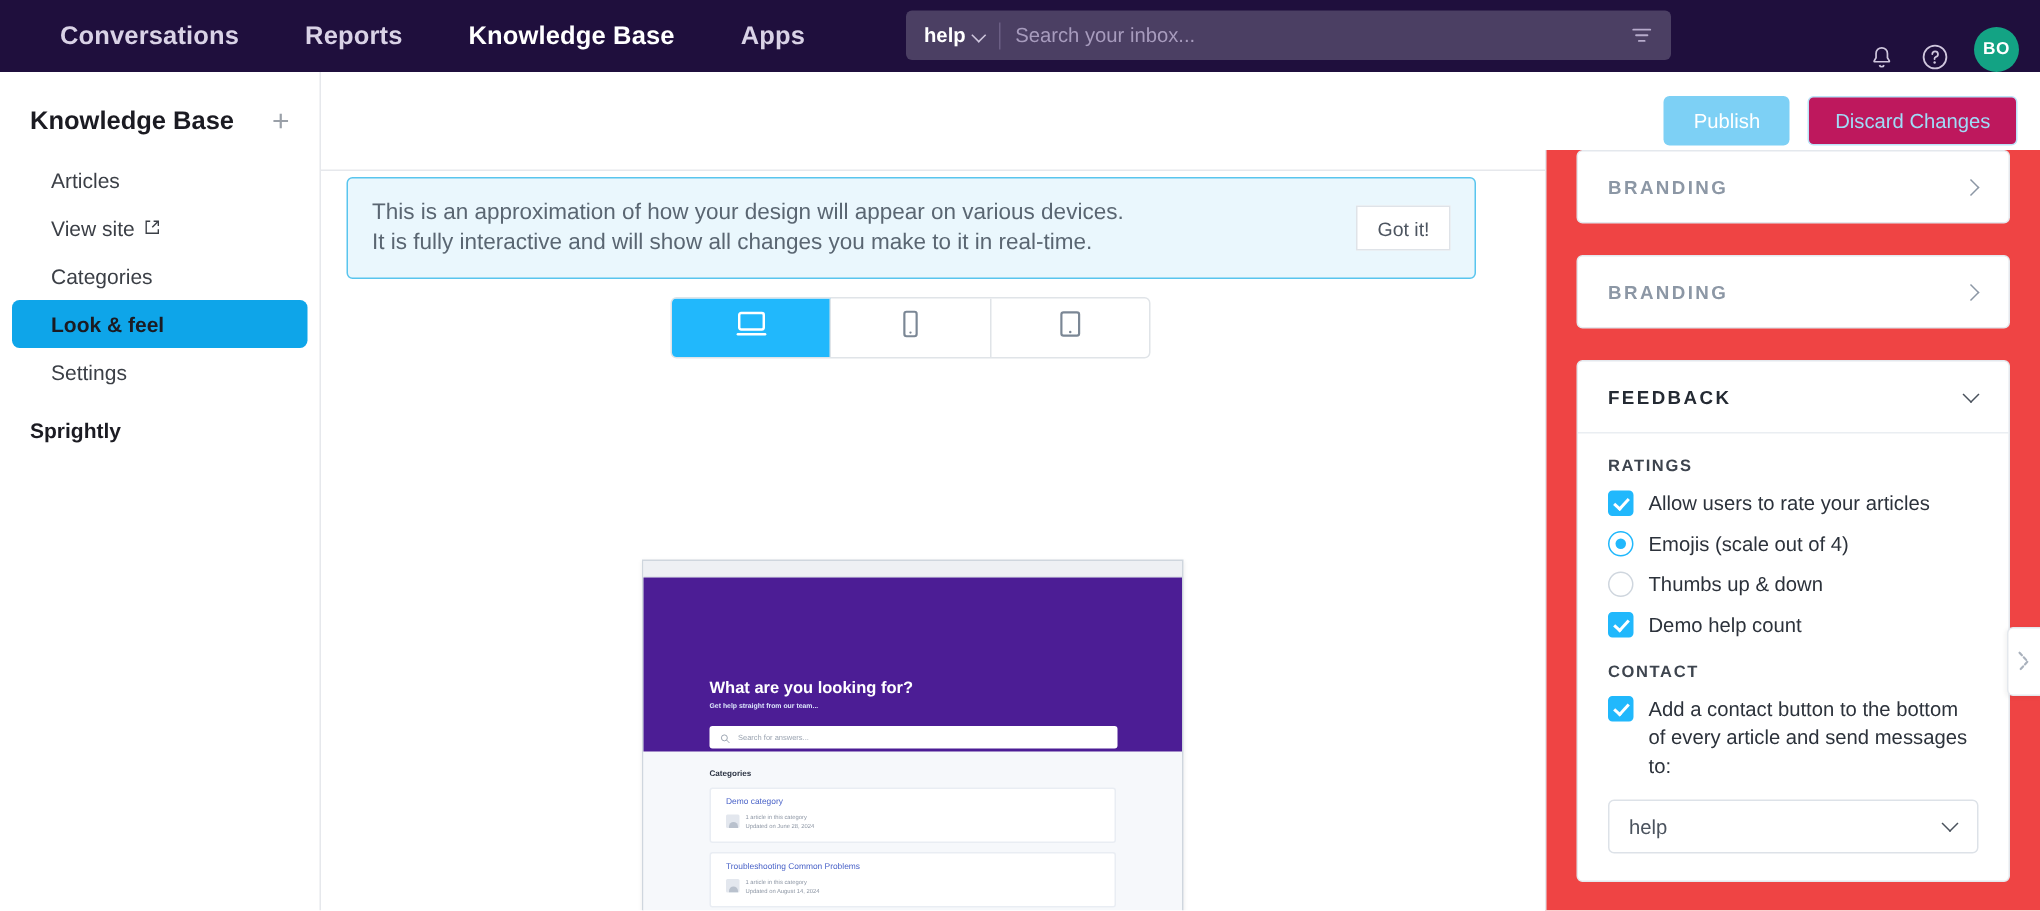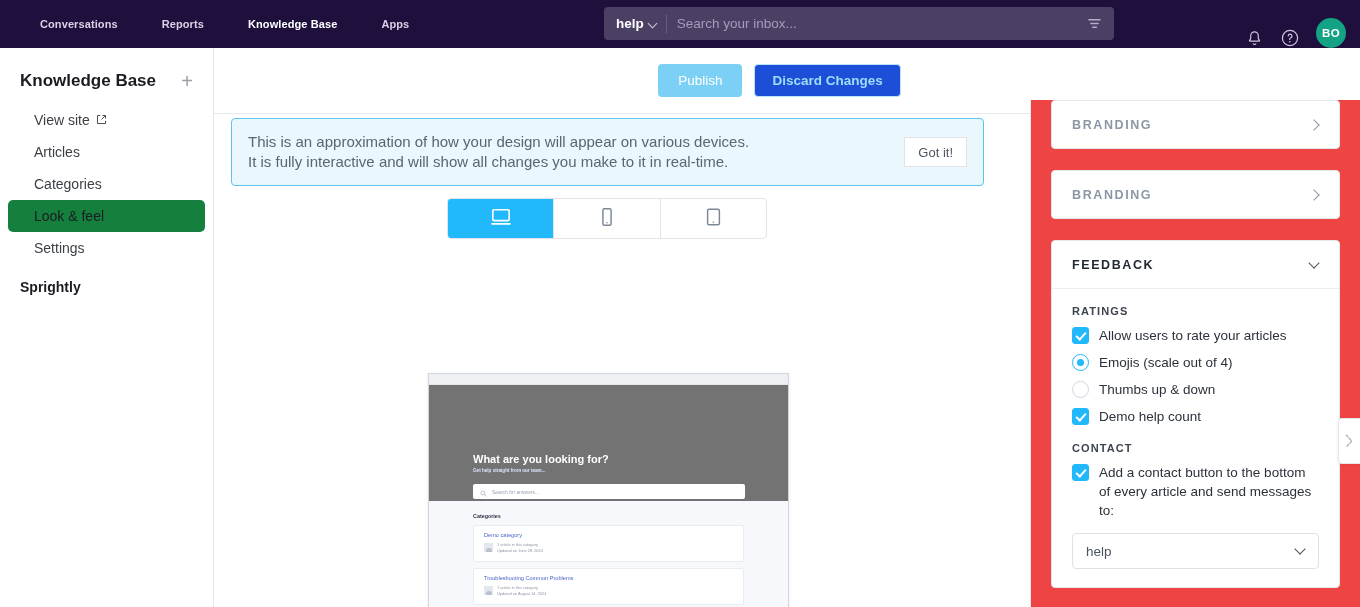--- a/index.html
+++ b/index.html
@@ -13,21 +13,21 @@
 
   
   .topnav {
     position: absolute; top: 0; left: 0;
     width: 1360px; height: 48px;
     background: #1f0f3d;
     display: flex; align-items: center;
   }
   .nav-links { display: flex; align-items: center; margin-left: 18px; }
   .nav-link {
-    color: #d9d2e6; font-size: 11px; font-weight: bold;
+    color: #d9d2e6; font-size: 17px; font-weight: bold;
     padding: 0 22px; white-space: nowrap; cursor: pointer;
     letter-spacing: .1px;
   }
   .nav-link.active { color: #ffffff; }
 
   .searchwrap {
     position: absolute; left: 604px; top: 7px;
     width: 510px; height: 33px;
     background: #4b3f63; border-radius: 4px;
     display: flex; align-items: center;
@@ -84,46 +84,45 @@
   .site-name {
     padding: 20px 20px 0 20px; font-size: 14px; font-weight: bold; color: #1b1b22;
   }
   .nav-items { margin-top: 8px; padding: 0 8px; }
   .nav-item {
     display: flex; align-items: center; gap: 6px;
     height: 32px; padding: 0 12px 0 26px;
     font-size: 14px; color: #3b3f46; border-radius: 5px; cursor: pointer;
     margin-bottom: 0;
   }
-  .nav-item.selected { background: #15803d; font-weight: normal; color: #1b1b22; }
+  .nav-item.selected { background: #0ea5e9; font-weight: bold; color: #1b1b22; }
   .second-site {
     padding: 15px 20px 0 20px; font-size: 14px; font-weight: bold; color: #1b1b22;
     cursor: pointer;
   }
 
   
   .main {
     position: absolute; left: 214px; top: 48px;
     width: 1146px; height: 559px; background: #ffffff;
   }
   .actionbar {
     height: 66px; border-bottom: 1px solid #e6e8ec;
-    display: flex; align-items: center; justify-content: center;
+    display: flex; align-items: center; justify-content: flex-end;
     padding-right: 15px; gap: 12px; background: #fff;
   }
   .btn-publish {
     background: #7dd0f5; color: #ffffff; border: none; border-radius: 4px;
     height: 33px; padding: 0 20px; font-size: 13.5px; cursor: pointer;
     font-family: "Liberation Sans", sans-serif;
   }
   .btn-discard {
-    background: #1d4ed8; color: #9fdcf7; border: 1px solid #bbe4f8; border-radius: 4px;
+    background: #be185d; color: #9fdcf7; border: 1px solid #bbe4f8; border-radius: 4px;
     height: 33px; padding: 0 17px; font-size: 13.5px; cursor: pointer;
     font-family: "Liberation Sans", sans-serif;
-    font-weight: bold;
   }
 
   .canvas {
     position: relative; height: 493px; overflow: hidden;
     background: #ffffff;
   }
 
   
   .banner {
     position: absolute; left: 17px; top: 4px;
@@ -157,21 +156,21 @@
     position: absolute; left: 214px; top: 259px;
     width: 361px; height: 296px;
     background: #ffffff;
     border: 1px solid #cfd6de;
     box-shadow: 0 1px 3px rgba(0,0,0,.08);
   }
   .prev-chrome {
     height: 11px; background: #eef0f4; border-bottom: 1px solid #e2e6eb;
   }
   .prev-hero {
-    height: 116px; background: #737373;
+    height: 116px; background: #4c1d95;
     padding: 0 42px; position: relative;
   }
   .prev-h1 {
     position: absolute; left: 44px; top: 68px;
     color: #fff; font-size: 11px; font-weight: bold;
   }
   .prev-sub {
     position: absolute; left: 44px; top: 83px;
     color: #dbe5fb; font-size: 4.6px; font-weight: bold;
   }
@@ -314,31 +313,31 @@
   </div>
 </div>
 
 <div class="sidebar">
   <div class="kb-header">
     <div class="kb-title">Knowledge Base</div>
     <div class="plus-icon">+</div>
   </div>
   <div class="nav-items">
     <div class="nav-item">
+      <span>Articles</span>
+    </div>
+    <div class="nav-item">
       <span>View site</span>
       <span>
         <svg width="11" height="11" viewBox="0 0 12 12">
             <path d="M4.5 1.6H1.6v8.8h8.8V7.5" fill="none" stroke="#3b3f46" stroke-width="1"></path>
             <path d="M7 1.6h3.4V5" fill="none" stroke="#3b3f46" stroke-width="1"></path>
             <path d="M6 6l4.2-4.2" stroke="#3b3f46" stroke-width="1"></path>
           </svg>
       </span>
-    </div>
-    <div class="nav-item">
-      <span>Articles</span>
     </div>
     <div class="nav-item">
       <span>Categories</span>
     </div>
     <div class="nav-item selected">
       <span>Look &amp; feel</span>
     </div>
     <div class="nav-item">
       <span>Settings</span>
     </div>

